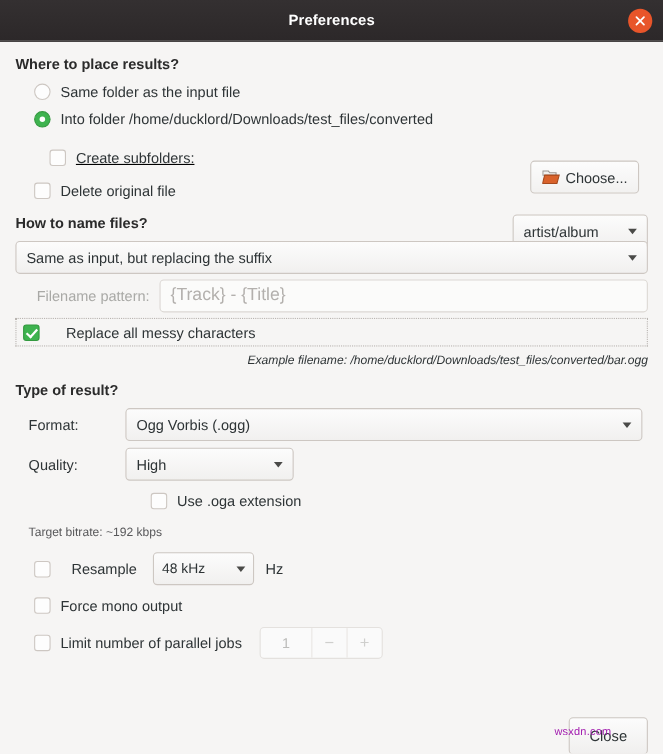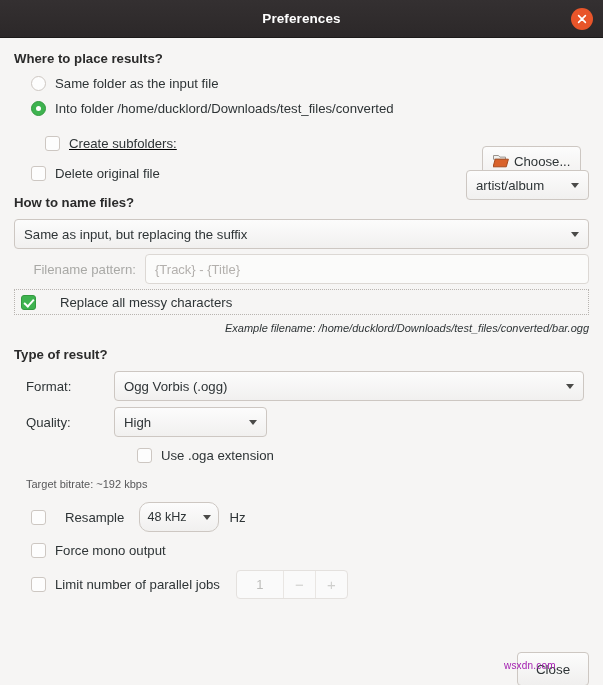--- a/index.html
+++ b/index.html
@@ -163,21 +163,21 @@
   }
 
   .entry {
     background: #fbfbfa;
     border: 1px solid #dcd8d4;
     border-radius: 4px;
     height: 30px;
     display: flex;
     align-items: center;
     padding: 0 9px;
-    font-size: 13px;
+    font-size: 16px;
     color: #b3b0ad;
   }
 
   
   .focus-frame {
     border: 1px dotted #b8b4b0;
     padding: 2px 3px;
     display: flex;
     align-items: center;
   }
@@ -282,21 +282,21 @@
             <path d="M0.5 1.5 h5 l1.4 1.6 h5.6 v2.2 h-12 z" fill="#f0f0ee" stroke="#9a948f" stroke-width="1"></path>
             <path d="M2.2 5.2 h13.2 l-2.1 7.6 h-13.2 z" fill="#d9622b" stroke="#a54a1e" stroke-width="1"></path>
           </svg>
           <span>Choose...</span>
         </div>
       </div>
 
       <div class="row" style="margin-top:12px; padding-left:31px; height:30px;text-decoration:underline;">
         <span class="cbox"></span>
         <span class="lbl" style="margin-left:9px;">Create subfolders:</span>
-        <div class="combo" style="position:absolute; left:466px; top:119px; width:123px;">
+        <div class="combo" style="position:absolute; left:466px; top:144px; width:123px;">
           <span class="combo-val">artist/album</span>
           <span class="arrow-down"></span>
         </div>
       </div>
 
       <div class="row" style="margin-top:8px; padding-left:17px;">
         <span class="cbox"></span>
         <span class="lbl" style="margin-left:9px;">Delete original file</span>
       </div>
     </div>
@@ -349,21 +349,21 @@
       <div class="row" style="margin-top:11px; padding-left:123px;">
         <span class="cbox"></span>
         <span class="lbl" style="margin-left:9px;">Use .oga extension</span>
       </div>
 
       <div class="helptext" style="margin-top:15px; padding-left:12px;">Target bitrate: ~192 kbps</div>
 
       <div class="row" style="margin-top:12px; padding-left:17px;">
         <span class="cbox"></span>
         <span class="lbl" style="margin-left:19px;">Resample</span>
-        <div class="combo" style="margin-left:15px; width:80px; padding:0 7px;border-radius:10px;">
+        <div class="combo" style="margin-left:15px; width:92px; padding:0 7px;">
           <span class="combo-val" style="font-size:12.6px;">48 kHz</span>
           <span class="arrow-down"></span>
         </div>
         <span class="lbl" style="margin-left:10px;">Hz</span>
       </div>
 
       <div class="row" style="margin-top:11px; padding-left:17px;">
         <span class="cbox"></span>
         <span class="lbl" style="margin-left:9px;">Force mono output</span>
       </div>

